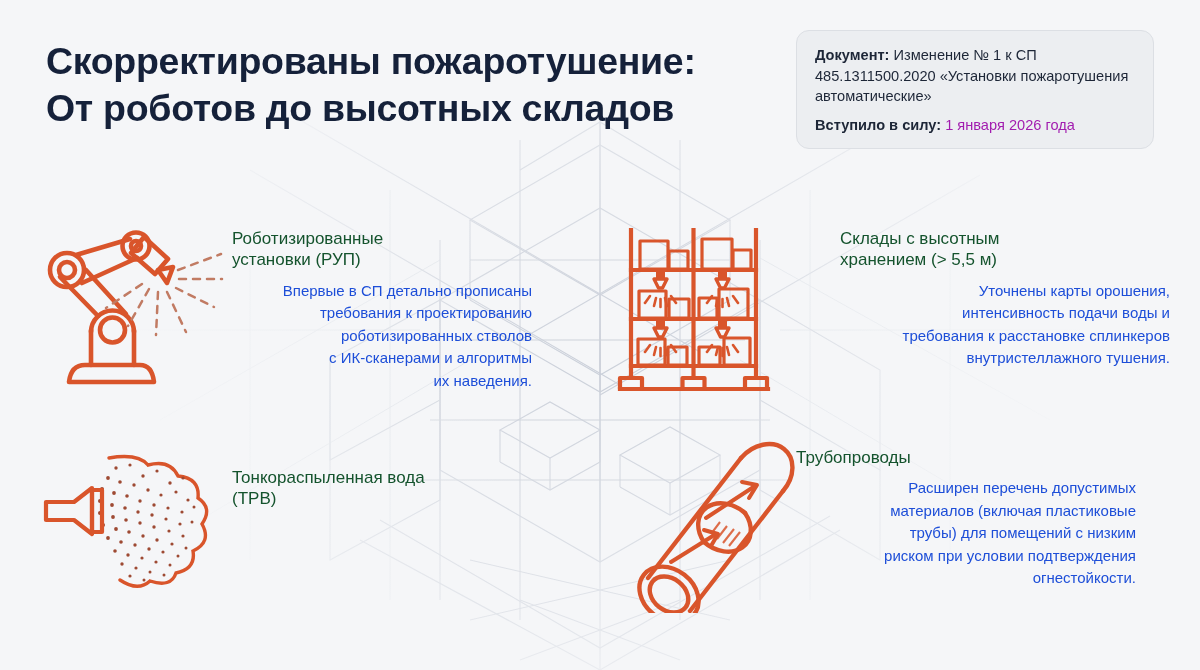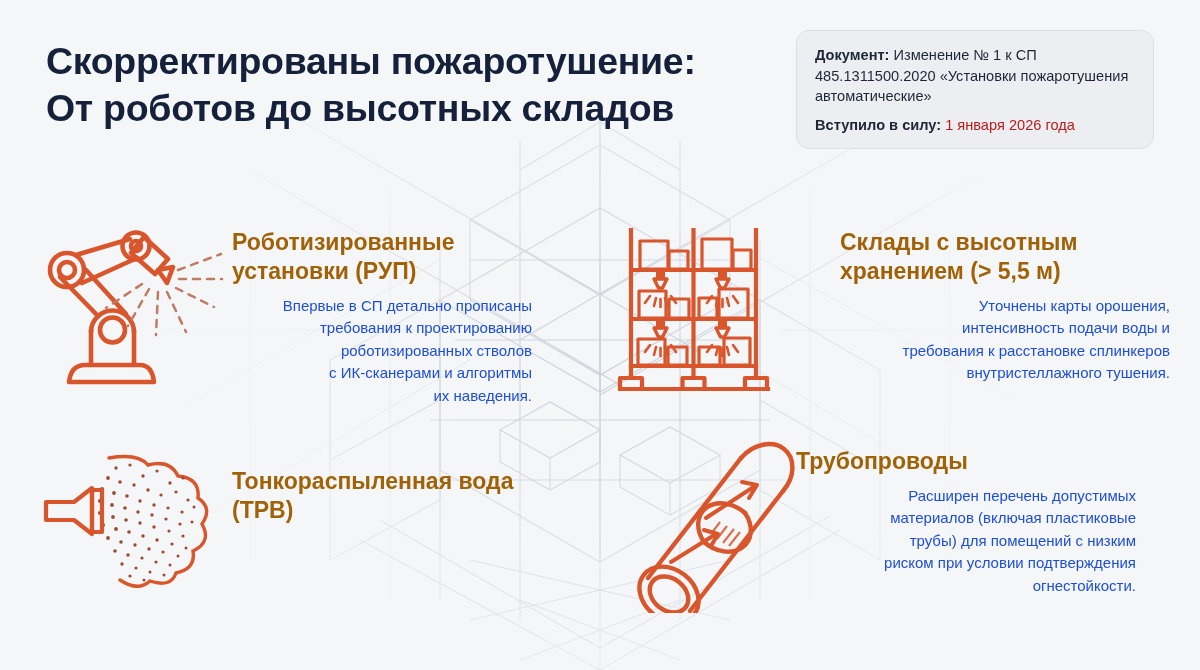--- a/index.html
+++ b/index.html
@@ -68,29 +68,29 @@
     color: #1d2637;
   }
   .doc-line1 b { font-weight: bold; }
   .doc-line2 {
     margin-top: 9px;
     font-size: 14.6px;
     line-height: 1.3;
     color: #1d2637;
     font-weight: bold;
   }
-  .doc-date { color: #b91c1c; font-weight: normal; }
+  .doc-date { color: #a21caf; font-weight: normal; }
 
   
   .card { position: absolute; }
   .card-title {
-    font-size: 23px;
-    font-weight: bold;
+    font-size: 17px;
+    font-weight: normal;
     line-height: 1.26;
-    color: #a16207;
+    color: #14532d;
     white-space: pre-line;
   }
   .card-body {
     margin-top: 9px;
     font-size: 15px;
     line-height: 1.50;
     color: #1d4ed8;
     white-space: pre-line;
     text-align: right;
   }

